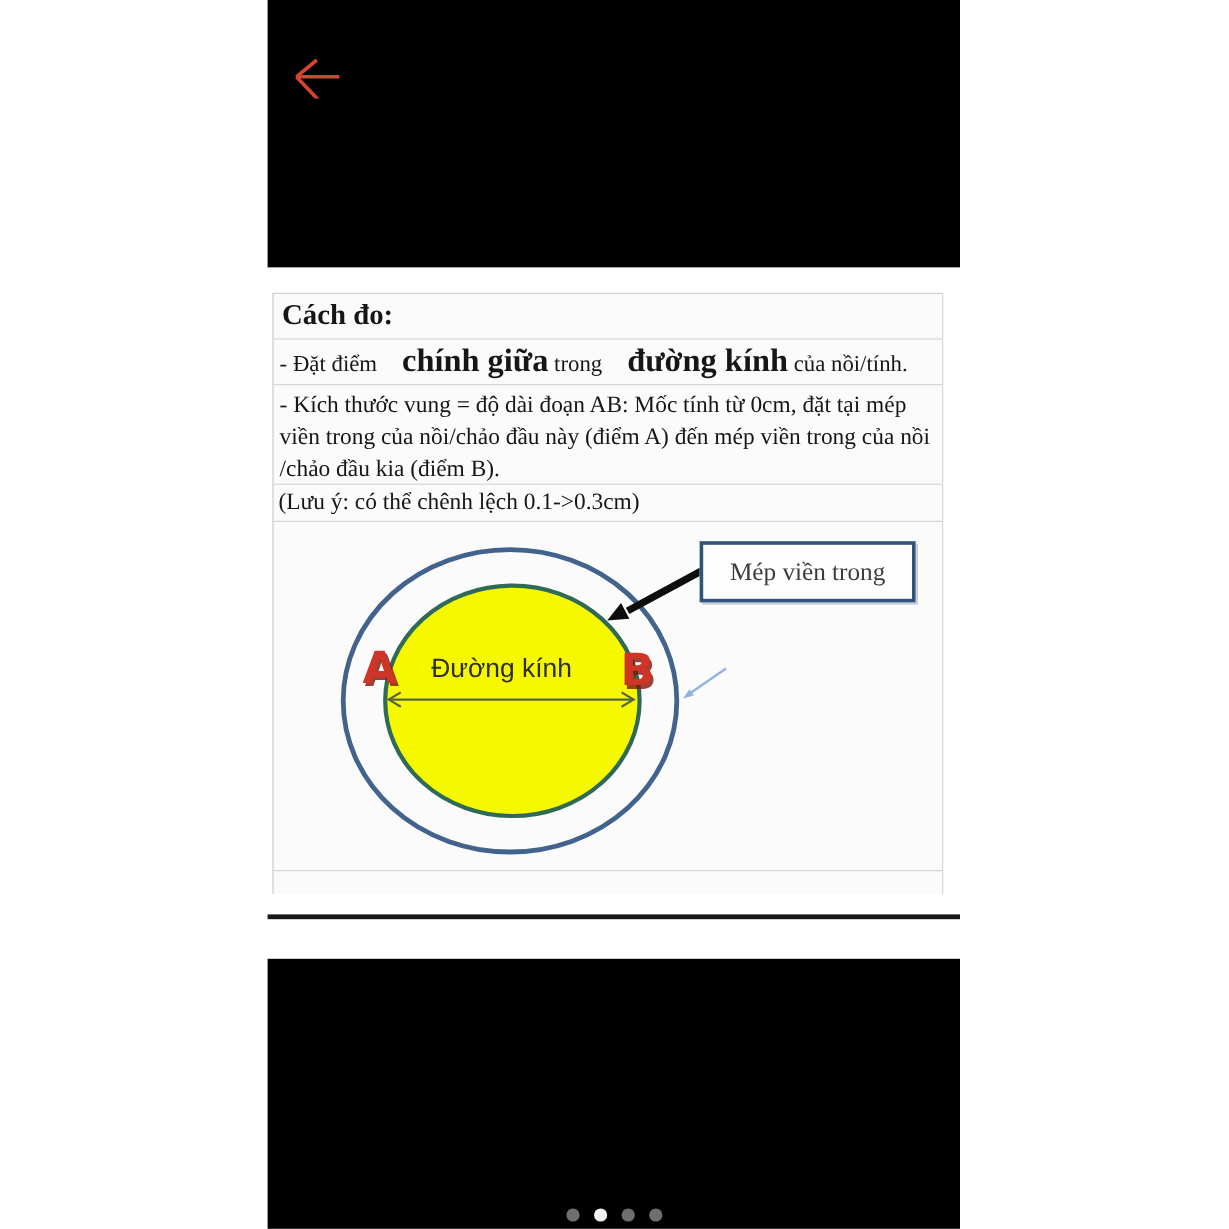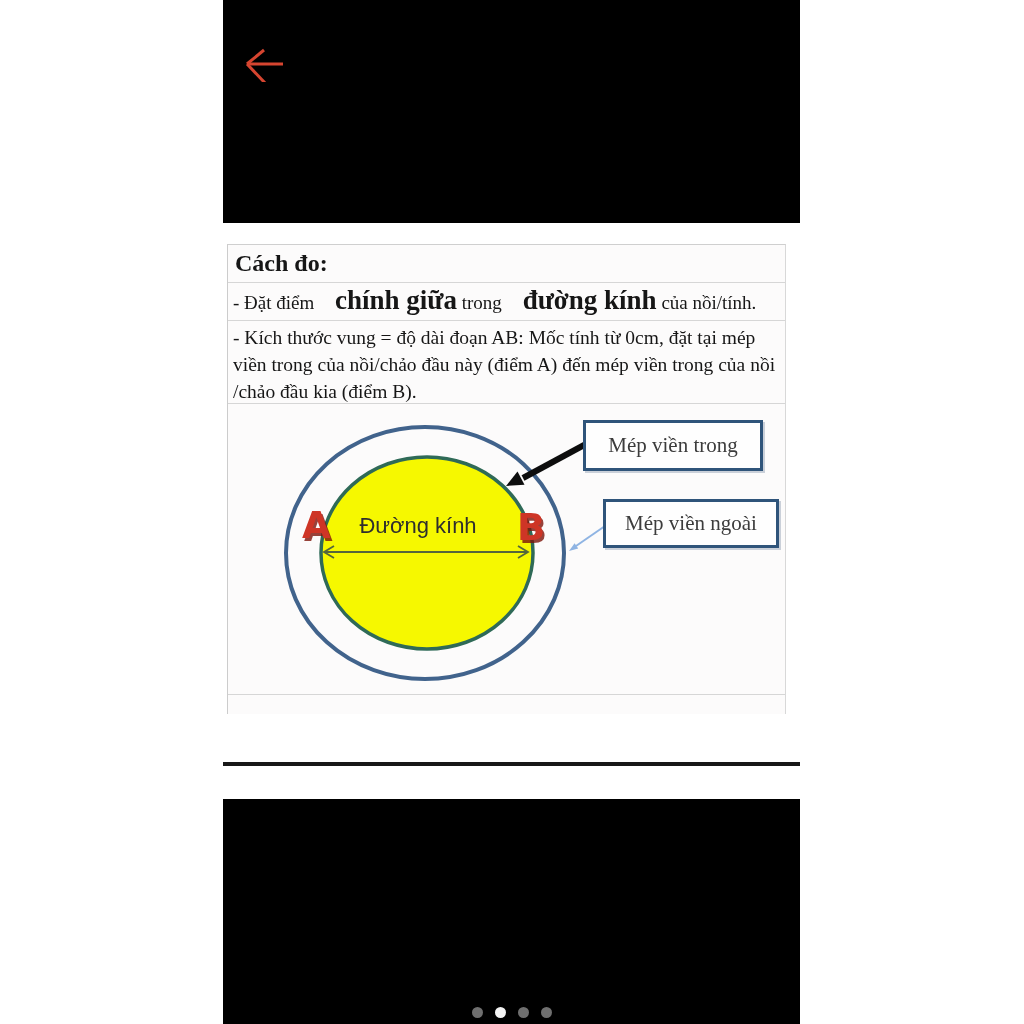--- a/index.html
+++ b/index.html
@@ -75,20 +75,21 @@
     <div class="top-dash"></div>
 
     <div class="doc-table">
 
       <div class="row row-heading"><span>Cách đo:</span></div>
 
       <div class="row row-ruler"><span>- Đặt điểm </span><span class="lg">chính giữa</span><span> trong </span><span class="lg">đường kính</span><span> của nồi/tính.</span></div>
 
       <div class="row row-measure"><span class="b">- Kích thước vung = độ dài đoạn AB:</span><span> Mốc tính từ </span><span class="b">0cm,</span><span> đặt tại </span><span class="b">mép viền trong</span><span> của nồi/chảo đầu này (điểm A) đến mép viền trong của nồi /chảo đầu kia (điểm B).</span></div>
 
+      <div class="row row-note"><span>(Lưu ý: có thể chênh lệch 0.1-&gt;0.3cm)</span></div>
 
       <div class="row row-diagram">
         <svg class="diagram-svg" width="559" height="290" viewBox="0 0 559 290">
 
           <ellipse cx="197" cy="149" rx="139" ry="126" fill="none" stroke="#41638c" stroke-width="4"></ellipse>
 
           <ellipse cx="199" cy="149" rx="106" ry="96" fill="#f6f800" stroke="#2f6a57" stroke-width="3.5"></ellipse>
 
           <g stroke="#55663c" stroke-width="1.8" fill="none">
             <line x1="96" y1="148" x2="300" y2="148"></line>
@@ -107,23 +108,20 @@
           </g>
         </svg>
 
         <div class="point point-a">A</div>
         <div class="point point-b">B</div>
         <div class="diameter-label">Đường kính</div>
 
         <div class="label-box box-inner">
             <span>Mép viền trong</span>
           </div>
-        <div class="label-box box-outer">
-            <span>Mép viền ngoài</span>
-          </div>
       </div>
 
       <div class="row row-empty"></div>
     </div>
   </div>
 
   <div class="thick-line"></div>
 
   <div class="bottom-bar">
     <div class="dots">

